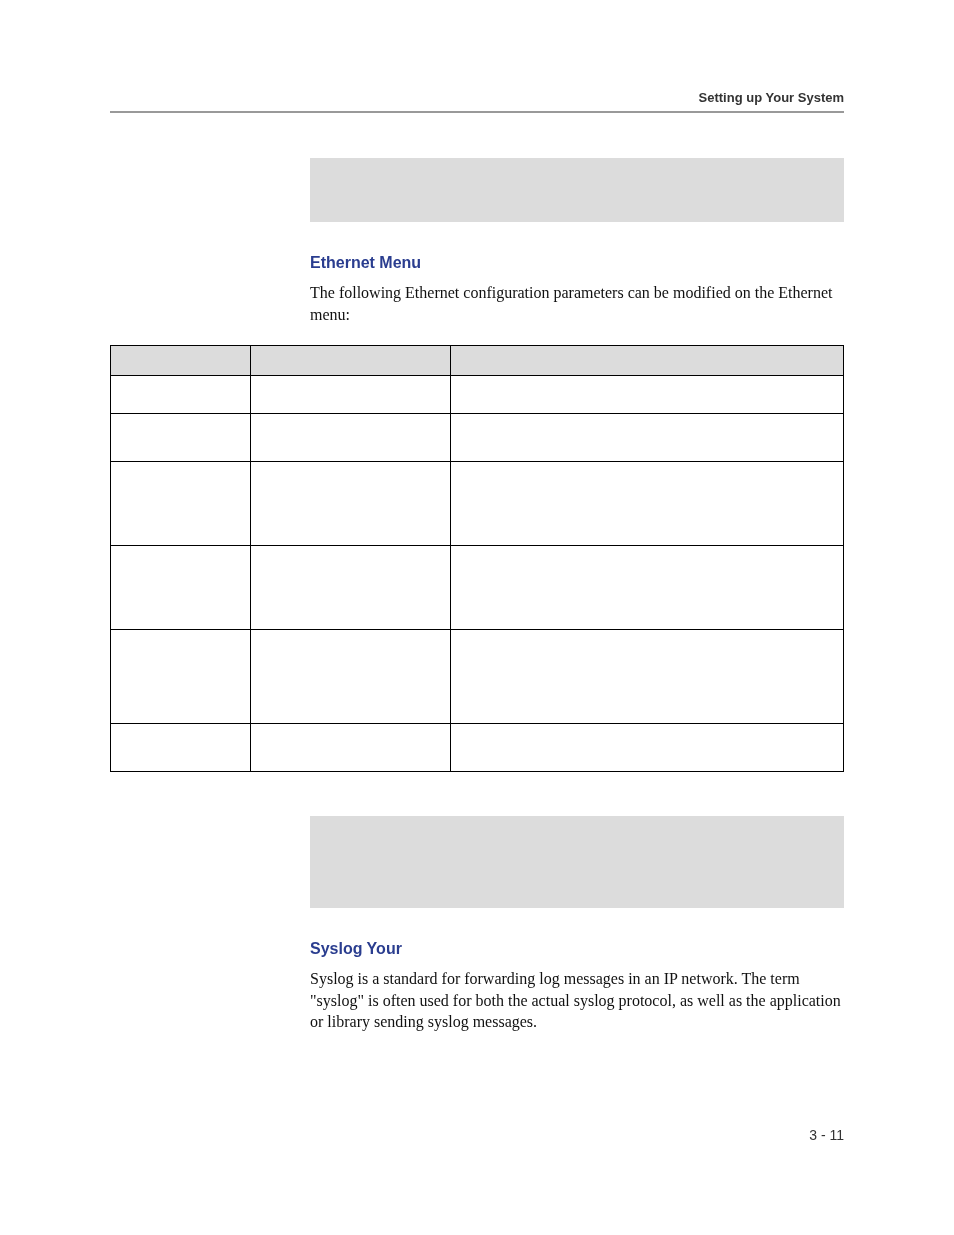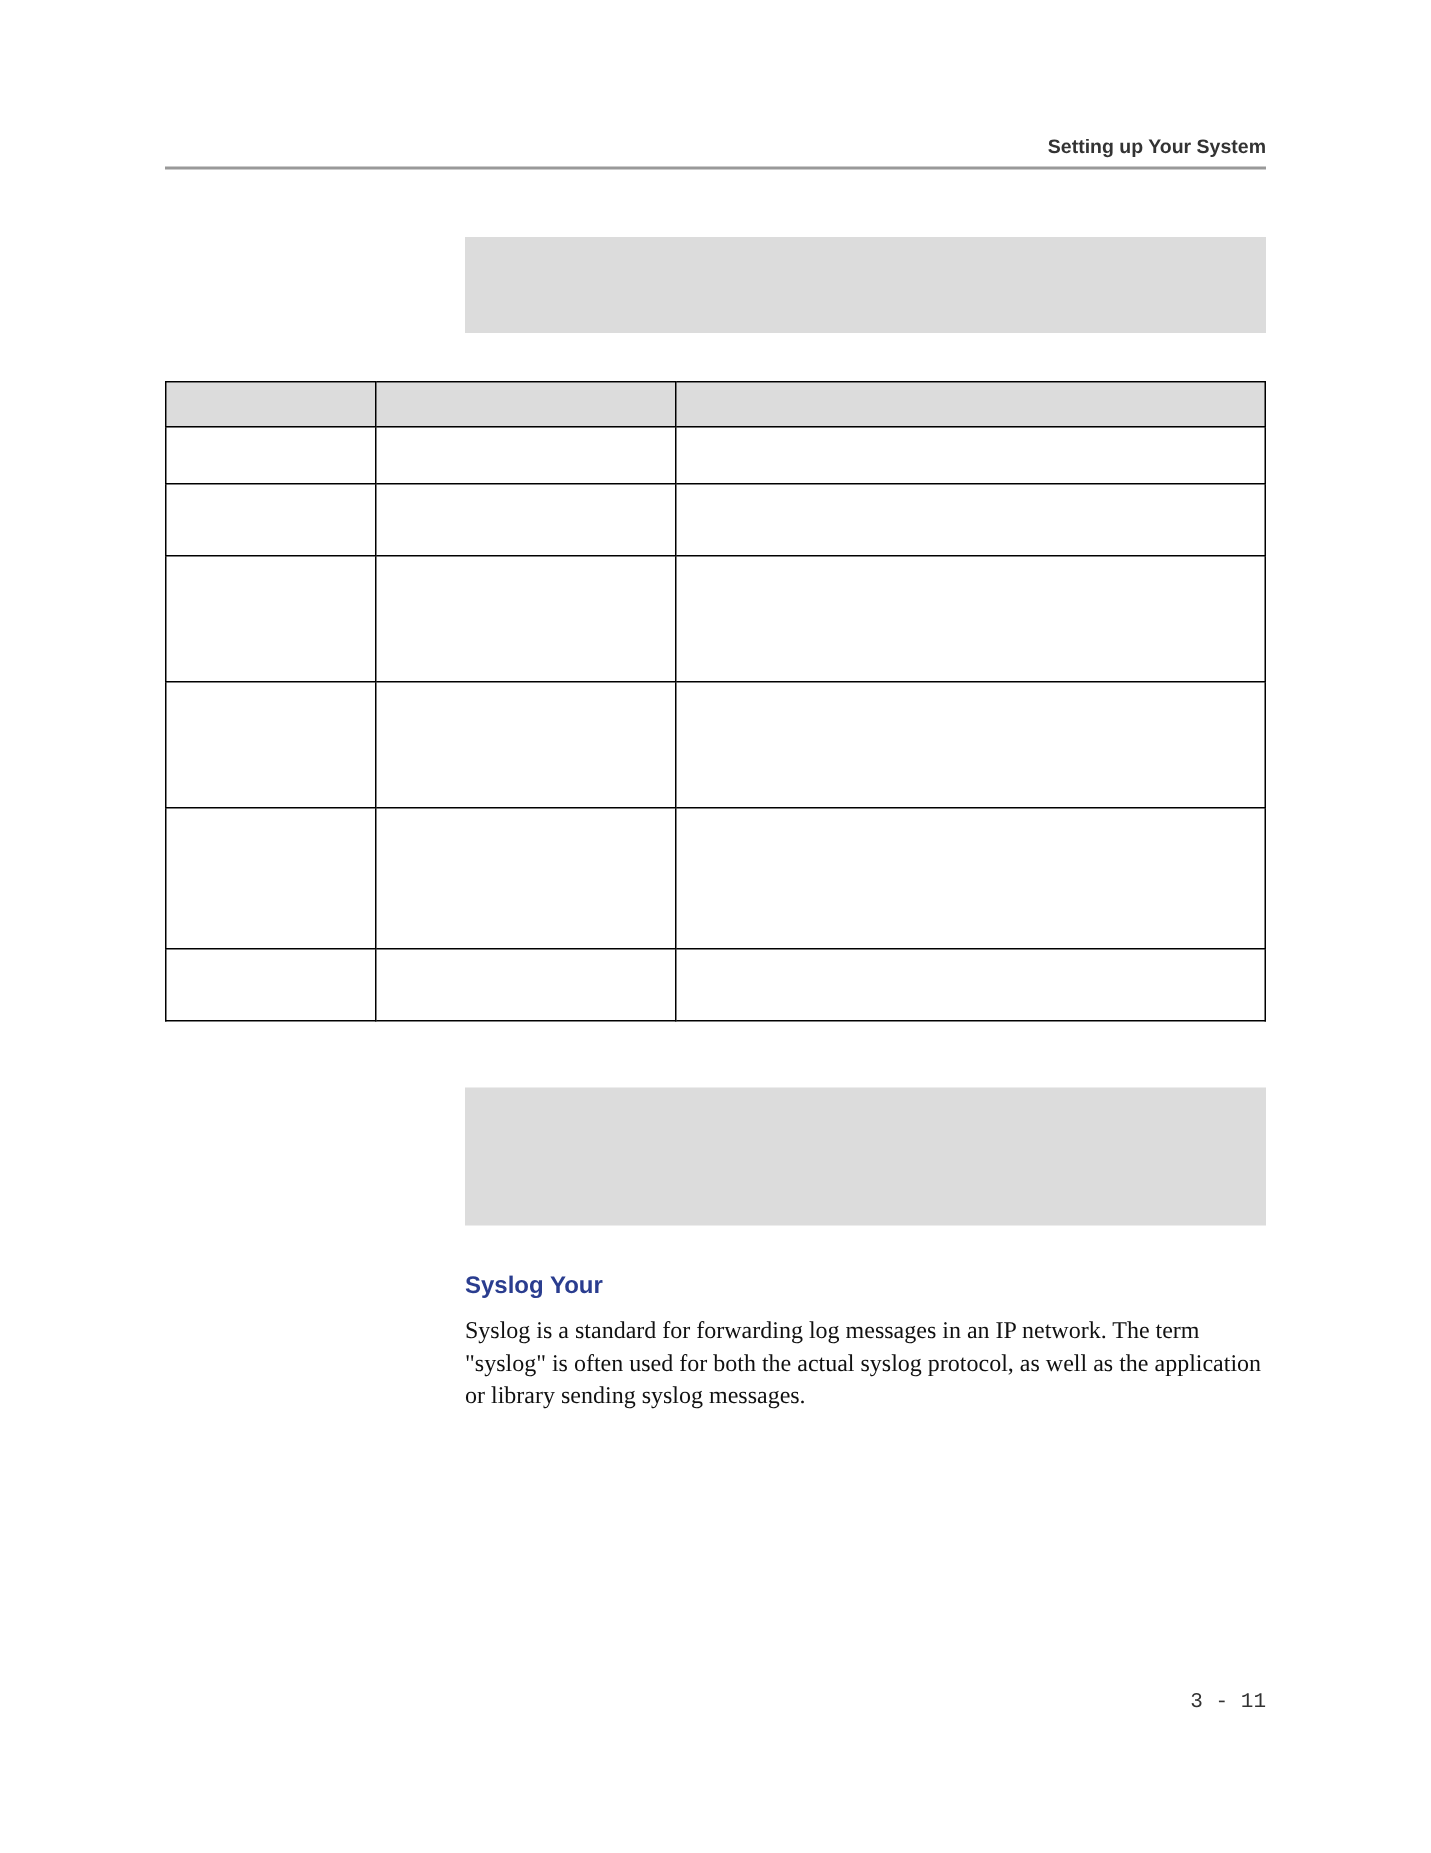--- a/index.html
+++ b/index.html
@@ -98,37 +98,39 @@
     tr.row-xl td {
       height: 94px;
     }
     .header-row th {
       height: 30px;
     }
     .page-number {
       position: absolute;
       bottom: 92px;
       right: 110px;
-      font-family: Liberation Mono, monospace;
+      font-family: Liberation Sans, sans-serif;
       font-size: 14px;
       color: #333;
     }
   </style>
 </head>
 <body>
 
 <div class="page-header">
   <div class="header-text">Setting up Your System</div>
   <hr class="header-rule">
 </div>
 
 <div class="content-area">
 
   <div class="grey-box"></div>
 
+  <div class="section-heading">Ethernet Menu</div>
+  <div class="body-text">The following Ethernet configuration parameters can be modified on the Ethernet menu:</div>
 
   <table>
     <tbody>
         <tr class="header-row">
       <th class="col1"></th>
       <th class="col2"></th>
       <th></th>
     </tr>
     <tr class="row-sm">
       <td></td>

